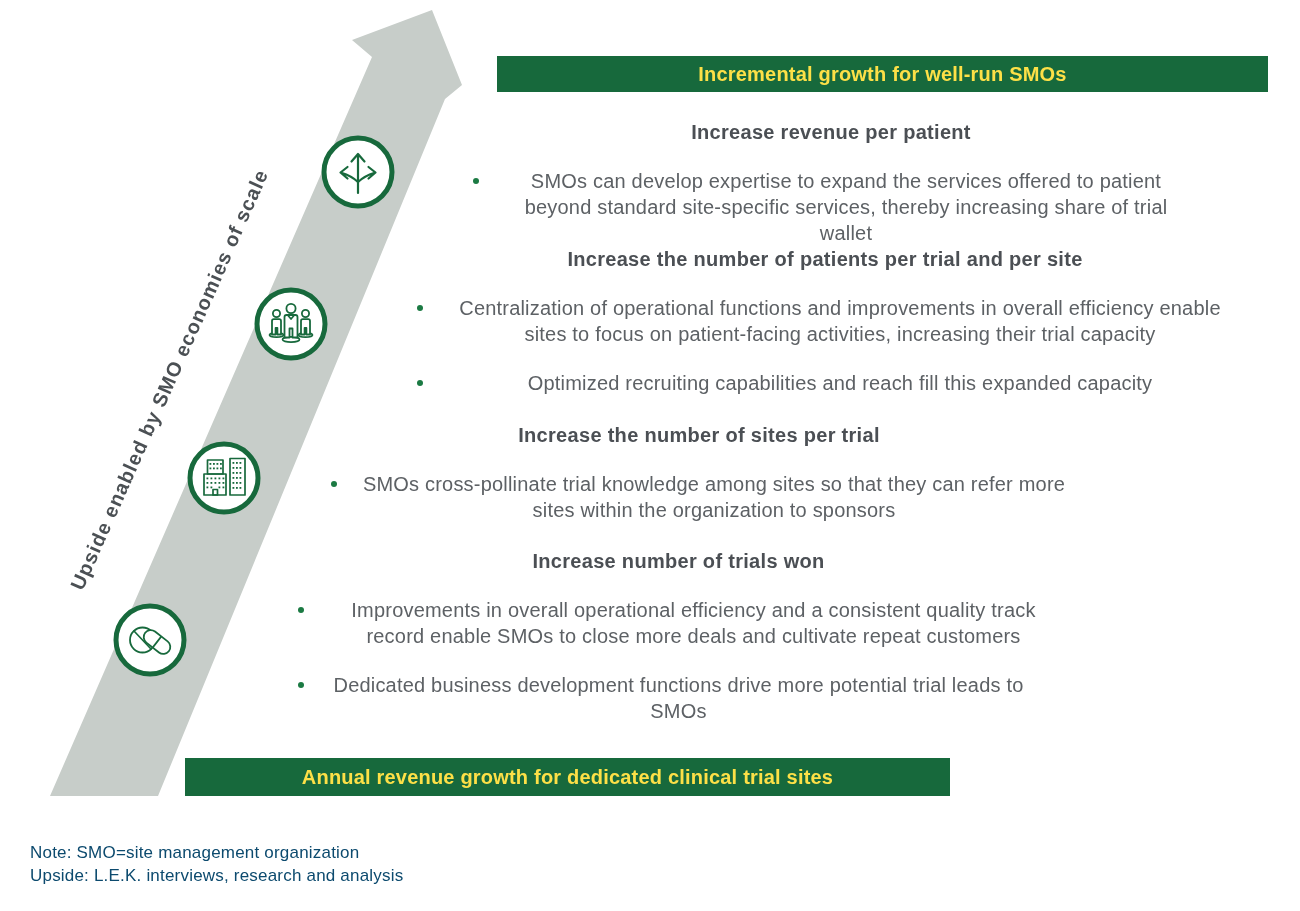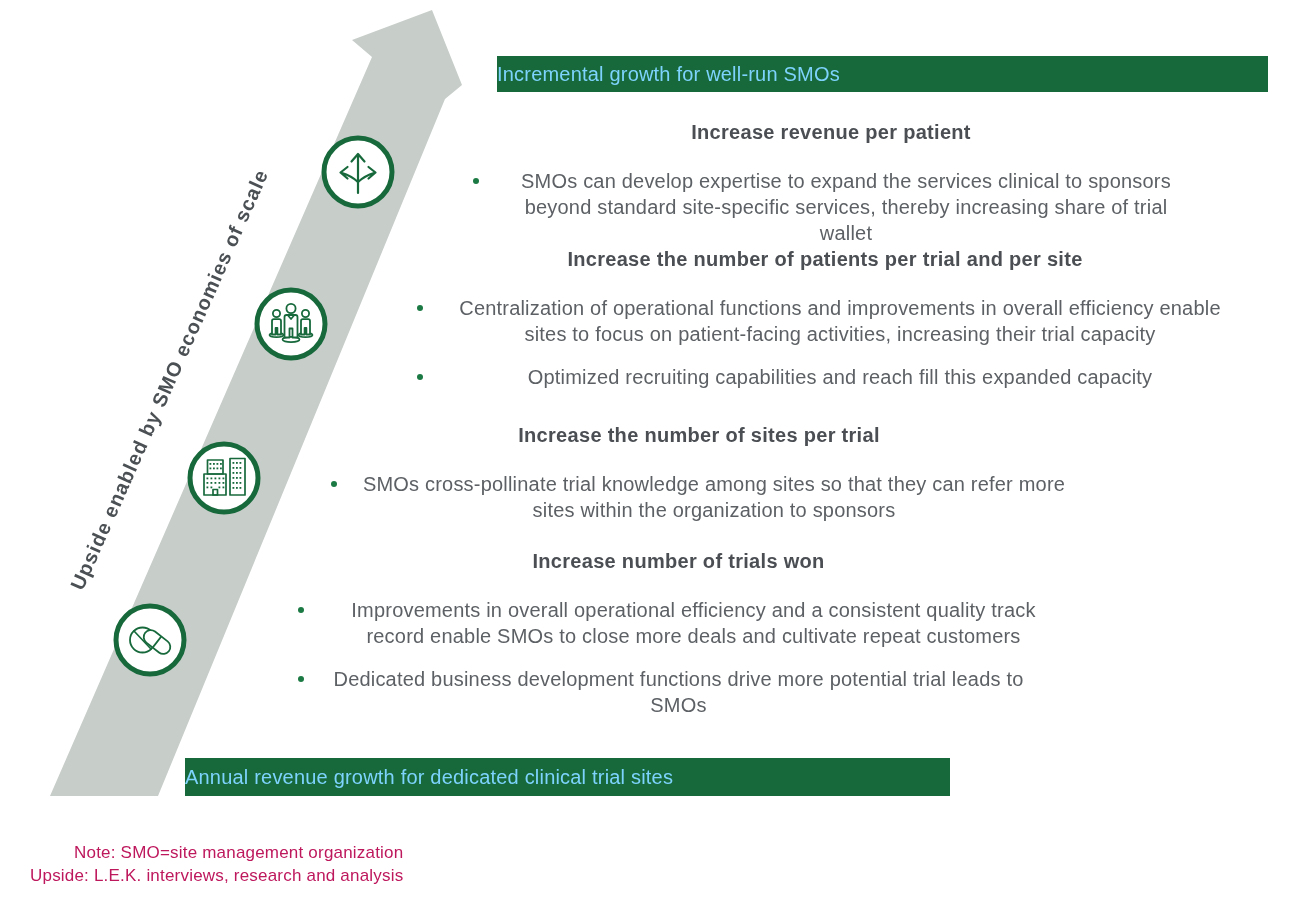--- a/index.html
+++ b/index.html
@@ -12,57 +12,57 @@
   .arrow-svg { position:absolute; left:0; top:0; }
   .arrow-label {
     position:absolute; left:88px; top:568px; line-height:26px;
     transform-origin:0 100%; transform:rotate(-66deg);
     font-size:20px; font-weight:bold; color:#4B5054; letter-spacing:1px;
     white-space:nowrap;
   }
 
   
   .banner {
-    position:absolute; background:#17693C; color:#7dd3fc;
-    font-weight:normal; font-size:20px; letter-spacing:0.2px; 
+    position:absolute; background:#17693C; color:#fde047;
+    font-weight:bold; font-size:20px; letter-spacing:0.2px; text-align:center;
   }
   .banner.top    { left:497px; top:56px;  width:771px; height:36px; line-height:36px; }
   .banner.bottom { left:185px; top:758px; width:765px; height:38px; line-height:38px; }
 
   
   .icon { position:absolute; width:80px; height:80px; }
   .icon.arrows    { left:318px; top:132px; }
   .icon.people    { left:251px; top:284px; }
   .icon.buildings { left:184px; top:438px; }
   .icon.pills     { left:110px; top:600px; }
 
   
   .sec { position:absolute;text-align:center; }
   .sec h3 {
     margin:0 0 24px 0; font-size:20px; font-weight:bold;
     color:#4B4F54; letter-spacing:0.3px;
   }
   .bullet { display:flex; padding-left:7px; }
-  .bullet + .bullet { margin-top:17px; }
+  .bullet + .bullet { margin-top:23px; }
   .dot {
     flex:0 0 auto; width:6px; height:6px; border-radius:50%;
     background:#1B7A43; margin-top:10px;
   }
   .bullet p {
     margin:0 0 0 17px; font-size:20px; line-height:26px;
     color:#5D6165; letter-spacing:0.2px;
   }
   .sec1 { left:466px; top:121px; }
   .sec2 { left:410px; top:248px; }
   .sec3 { left:324px; top:424px; }
   .sec4 { left:291px; top:550px; }
 
   .note-block {
     position:absolute; left:30px; top:841px;
-    font-size:17px; line-height:23px; color:#be185d; letter-spacing:0.2px;text-align:right;
+    font-size:17px; line-height:23px; color:#0c4a6e; letter-spacing:0.2px;
   }
   .note-block div { white-space:nowrap; }
 
   .g-stroke { fill:none; stroke:#17693C; stroke-width:2.2; stroke-linecap:round; stroke-linejoin:round; }
   .g-thin   { fill:none; stroke:#17693C; stroke-width:1.7; stroke-linecap:round; stroke-linejoin:round; }
   .g-fillw  { fill:#ffffff; stroke:#17693C; stroke-width:1.8; stroke-linejoin:round; }
 </style>
 </head>
 <body>
 
@@ -154,21 +154,21 @@
     <g transform="rotate(38 47 42)">
       <rect class="g-fillw" x="32" y="35" width="30" height="14" rx="7"></rect>
       <path class="g-thin" d="M47 35.5 V48.5"></path>
     </g>
   </svg>
 
   <section class="sec sec1">
     <h3>Increase revenue per patient</h3>
     <div class="bullet">
       <span class="dot"></span>
-      <p style="width:700px">SMOs can develop expertise to expand the services clinical to sponsors beyond standard site-specific services, thereby increasing share of trial wallet</p>
+      <p style="width:700px">SMOs can develop expertise to expand the services offered to patient beyond standard site-specific services, thereby increasing share of trial wallet</p>
     </div>
   </section>
 
   <section class="sec sec2">
     <h3>Increase the number of patients per trial and per site</h3>
     <div class="bullet">
       <span class="dot"></span>
       <p style="width:800px">Centralization of operational functions and improvements in overall efficiency enable sites to focus on patient-facing activities, increasing their trial capacity</p>
     </div>
     <div class="bullet">

